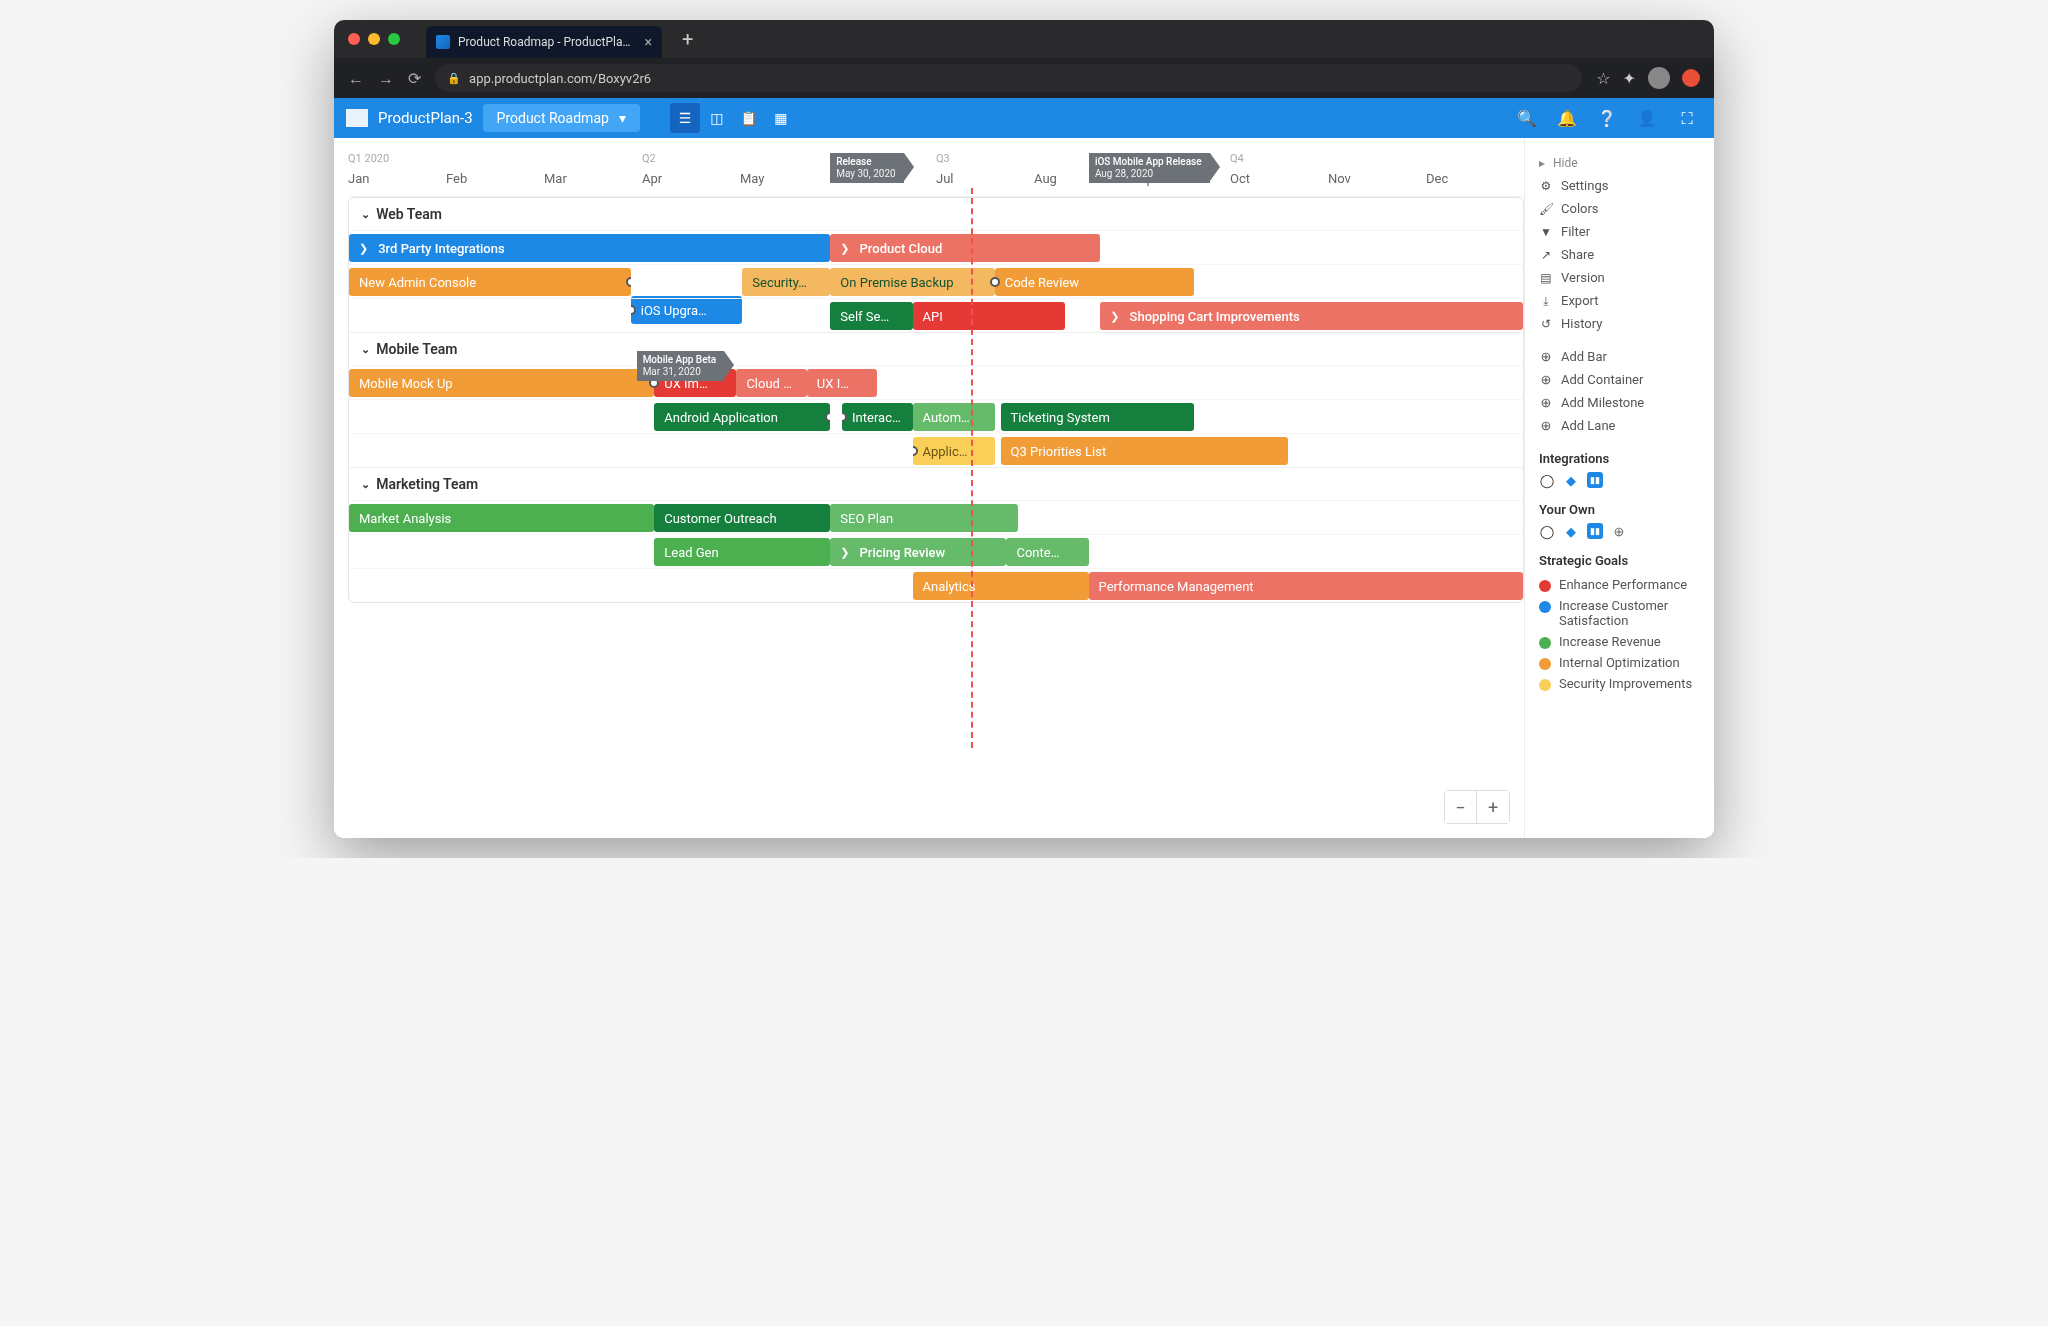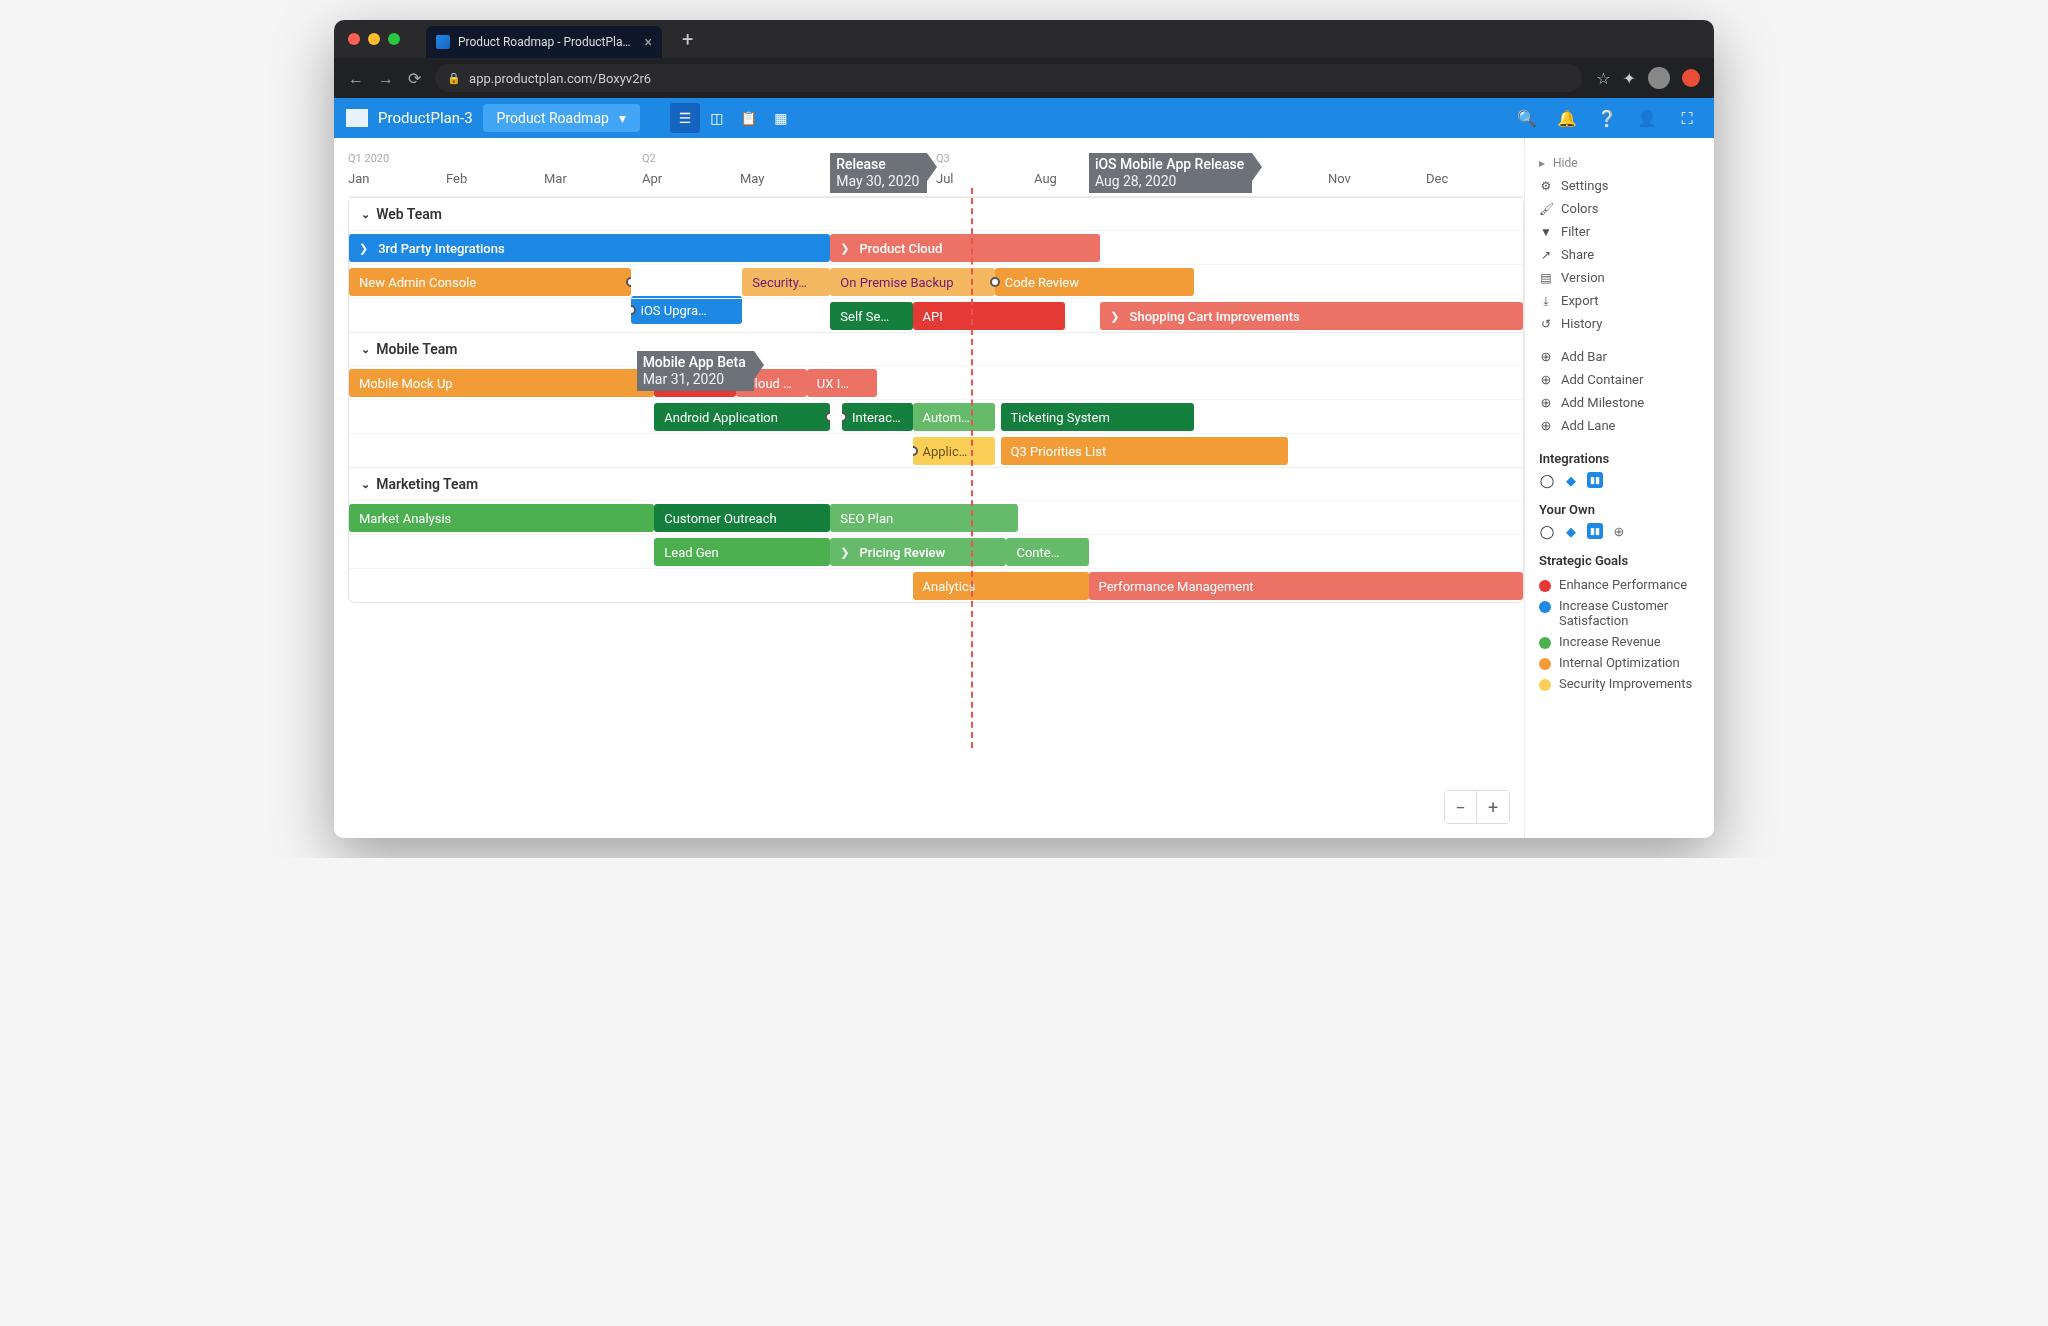--- a/index.html
+++ b/index.html
@@ -42,39 +42,39 @@
 .integ { display: flex; gap: 8px; }
 .integ span { width: 16px; height: 16px; border-radius: 3px; display: inline-flex; align-items: center; justify-content: center; font-size: 13px; }
 .goal { display: flex; align-items: flex-start; gap: 8px; padding: 3px 0; }
 .dot { width: 12px; height: 12px; border-radius: 50%; flex-shrink: 0; margin-top: 3px; }
 
 .timeline-header { display: grid; grid-template-columns: repeat(12, 1fr); font-size: 13px; color: #888; padding: 0 0 2px 0; }
 .timeline-header .q { font-size: 11px; color: #aaa; grid-column: span 3; }
 .timeline-months { display: grid; grid-template-columns: repeat(12, 1fr); font-size: 13px; color: #666; padding: 4px 0 10px; border-bottom: 1px solid #eee; }
 
 .milestones { position: relative; height: 0; }
-.milestone { position: absolute; top: -44px; background: #6d7278; color: #fff; font-size: 14px; padding: 3px 8px 3px 6px; white-space: nowrap; line-height: 1.2; }
+.milestone { position: absolute; top: -44px; background: #6d7278; color: #fff; font-size: 10px; padding: 3px 8px 3px 6px; white-space: nowrap; line-height: 1.2; }
 .milestone::after { content: ""; position: absolute; right: -10px; top: 0; border-left: 10px solid #6d7278; border-top: 14px solid transparent; border-bottom: 14px solid transparent; height: 0; }
 .milestone .mtitle { font-weight: 500; }
 .milestone .mdate { opacity: 0.9; }
 
 .today-line { position: absolute; top: 50px; bottom: 90px; border-left: 2px dashed #ef5350; z-index: 5; pointer-events: none; }
 
 .lanes { border: 1px solid #e5e5e5; border-radius: 6px; overflow: hidden; }
 .lane { border-bottom: 1px solid #eee; }
 .lane:last-child { border-bottom: none; }
 .lane-header { padding: 8px 12px; font-size: 14px; font-weight: 600; color: #333; display: flex; align-items: center; gap: 6px; }
 .lane-rows { position: relative; }
 .row { height: 34px; position: relative; border-top: 1px solid #f5f5f5; }
 .bar { position: absolute; top: 3px; height: 28px; border-radius: 3px; color: #fff; font-size: 13px; display: flex; align-items: center; padding: 0 10px; white-space: nowrap; overflow: hidden; text-overflow: ellipsis; cursor: pointer; }
 .bar.container { font-weight: 500; }
 .bar .chev { margin-right: 10px; font-size: 11px; }
 .c-blue { background: #1e88e5; } .c-sky { background: #15803d; }
 .c-red { background: #e53935; } .c-salmon { background: #ec7265; }
-.c-orange { background: #f29c38; } .c-amber { background: #f4b860; color: #701a75; }
+.c-orange { background: #f29c38; } .c-amber { background: #f4b860; color: #14532d; }
 .c-green { background: #66bb6a; } .c-green-d { background: #4caf50; }
 .c-yellow { background: #f9cf58; color: #6b5215; }
 .bar .link { position: absolute; right: -5px; top: 50%; transform: translateY(-50%); width: 10px; height: 10px; border: 2px solid #555; background: #fff; border-radius: 50%; }
 .bar .link-left { left: -5px; right: auto; }
 
 .zoom { position: absolute; right: 14px; bottom: 14px; display: flex; border: 1px solid #ddd; border-radius: 4px; background: #fff; }
 .zoom button { width: 32px; height: 32px; border: none; background: #fff; font-size: 18px; color: #666; cursor: pointer; }
 .zoom button:first-child { border-right: 1px solid #ddd; }
 </style>
 </head>

